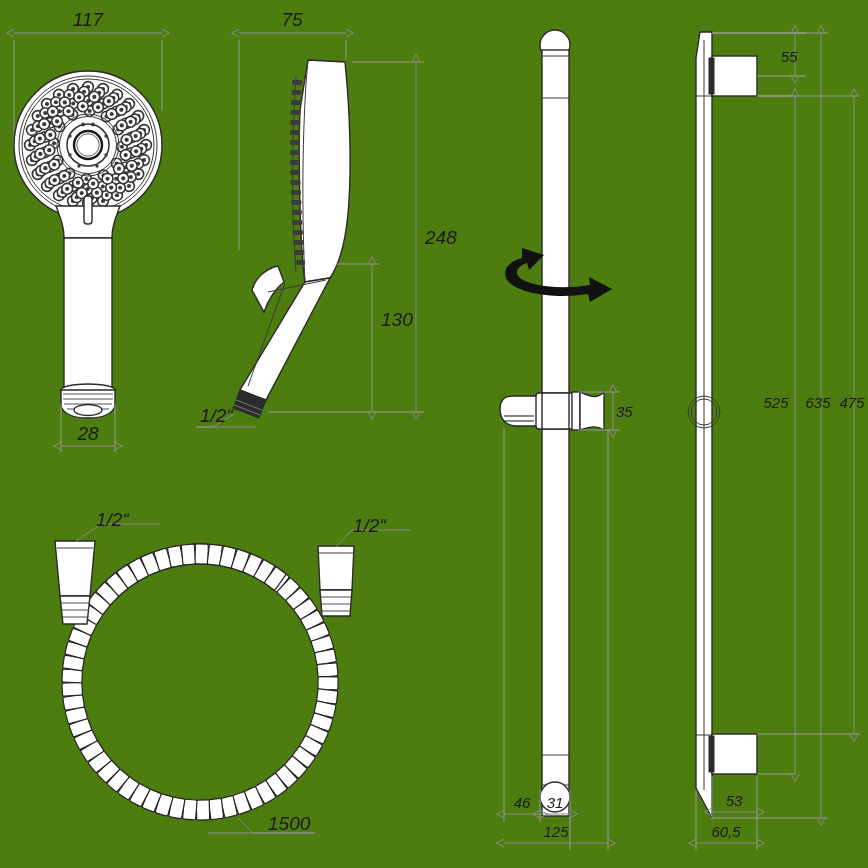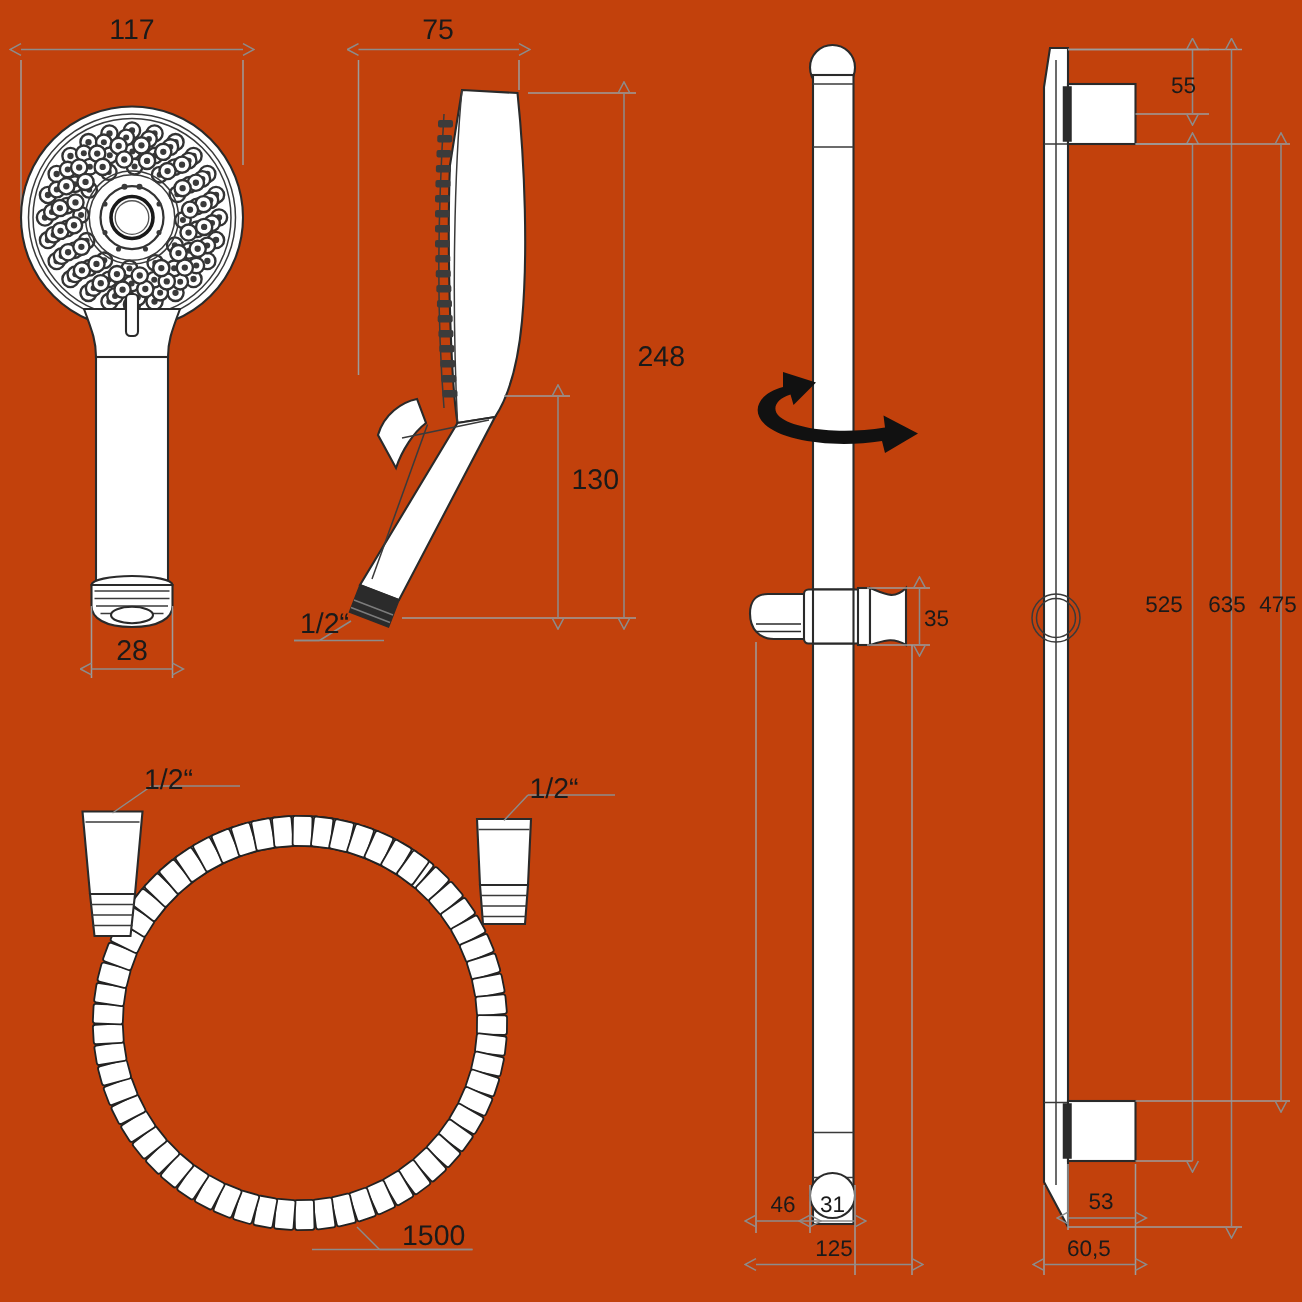--- a/index.html
+++ b/index.html
@@ -7,22 +7,23 @@
     padding: 0;
     background: #ffffff;
   }
   body {
     font-family: "Liberation Sans", sans-serif;
   }
   #sheet {
     position: relative;
     width: 868px;
     height: 868px;
-    background: #c2410c;
+    background: #4d7c0f;
     overflow: hidden;
+    font-style: italic;
   }
   #sheet svg {
     position: absolute;
     left: 0;
     top: 0;
   }
   .dimtext {
     font-family: "Liberation Sans", sans-serif;
     font-size: 19px;
     fill: #1a1a1a;

